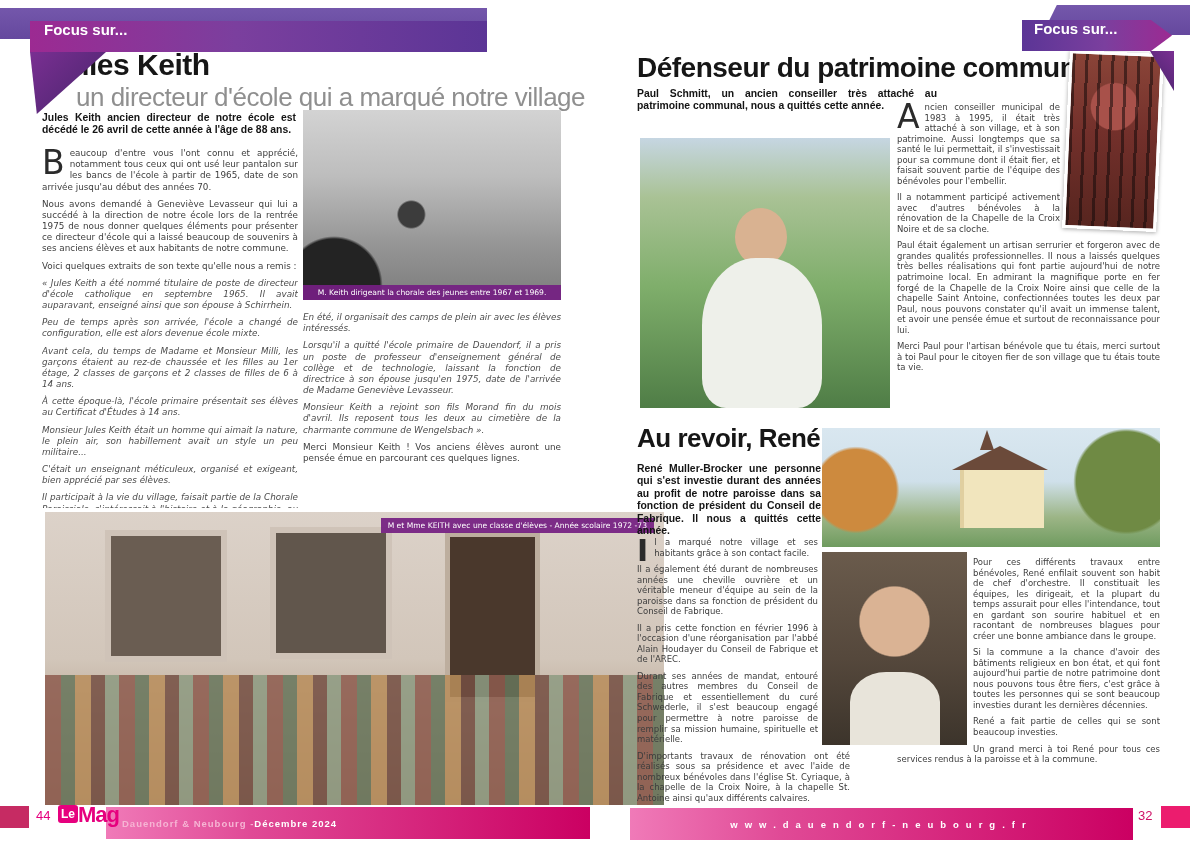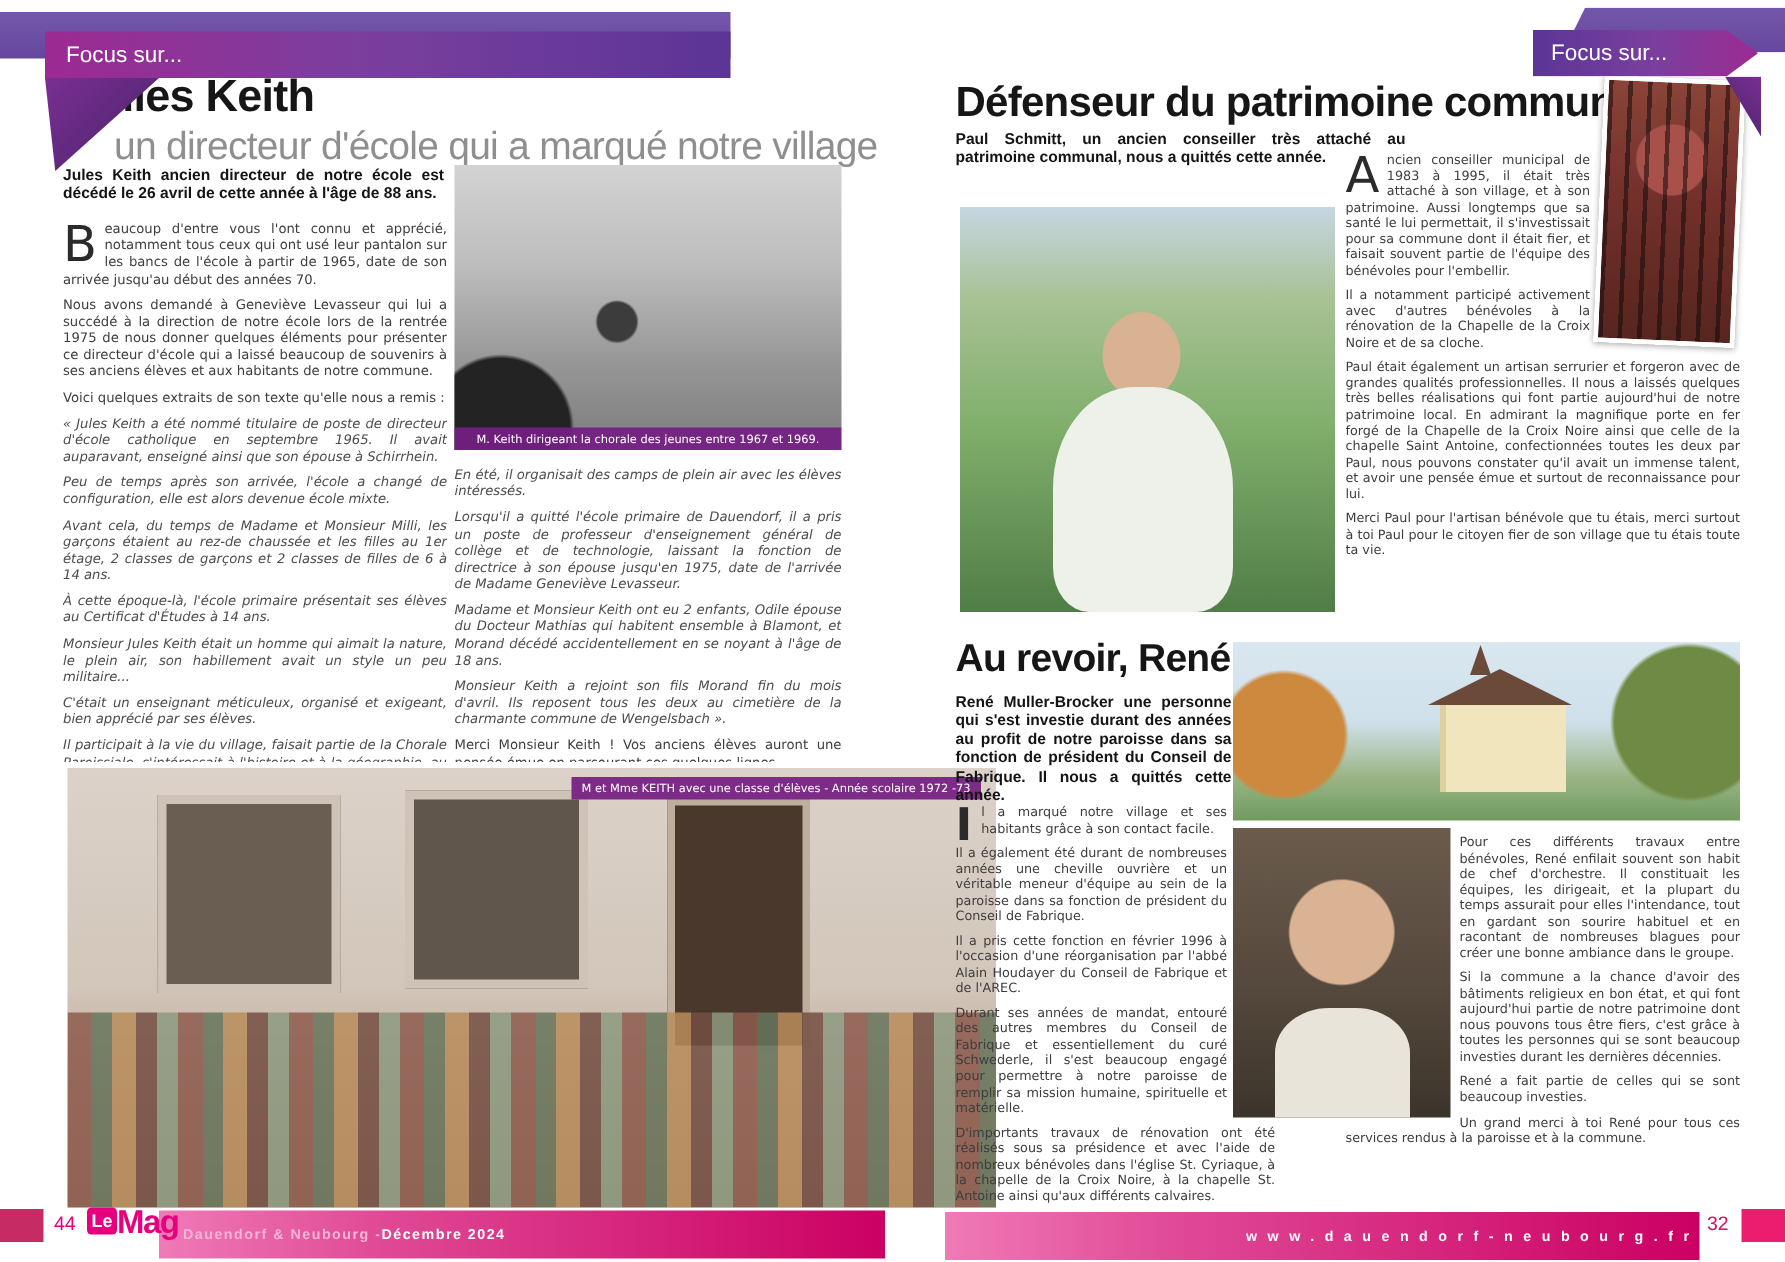--- a/index.html
+++ b/index.html
@@ -2,21 +2,21 @@
 <html><head>
 <meta charset="utf-8">
 <style>
   html,body{margin:0;padding:0}
   body{width:1190px;height:841px;background:#fff;position:relative;overflow:hidden;
        font-family:"DejaVu Sans",sans-serif;-webkit-font-smoothing:antialiased}
   .abs{position:absolute}
   
   .bar-dark{background:linear-gradient(180deg,#7457ab,#65489e);}
   .ribbon{background:linear-gradient(90deg,#9c2a92 0%,#7b3f9e 45%,#5b3596 100%);
-          color:#fff;font-weight:normal;font-size:15px;display:flex;align-items:center;
+          color:#fff;font-weight:bold;font-size:15px;display:flex;align-items:flex-start;
           font-family:"Liberation Sans",sans-serif}
   .ribbon-r{background:linear-gradient(270deg,#9c2a92 0%,#7b3f9e 45%,#5b3596 100%);
           clip-path:polygon(0 0,86% 0,100% 50%,86% 100%,0 100%);}
   .fold{background:#46246b}
   
   .h-main{font-family:"Liberation Sans",sans-serif;font-weight:bold;color:#161616;letter-spacing:-.5px}
   .h-sub{font-family:"Liberation Sans",sans-serif;color:#8f8f8f;letter-spacing:-.5px}
   .lead{font-family:"Liberation Sans",sans-serif;font-weight:bold;color:#141414;text-align:justify}
   
   .bodytext{font-size:8.8px;line-height:1.27;color:#3d3d3d;text-align:justify;overflow:hidden}
@@ -67,21 +67,20 @@
     <div class="photo" style="left:303px;top:110px;width:258px;height:190px;
                 background:radial-gradient(circle at 12% 92%, #232323 0 16%, transparent 17%),
                            radial-gradient(circle at 42% 55%, #3c3c3c 0 7%, transparent 8%),
                            linear-gradient(180deg,#d3d3d3 0%,#bdbdbd 35%,#969696 70%,#7c7c7c 100%)">
       <div class="cap" style="left:0;right:0;bottom:0">M. Keith dirigeant la chorale des jeunes entre 1967 et 1969.</div>
     </div>
 
     <div class="abs bodytext" style="left:303px;top:312px;width:258px;height:196px">
       <p class="it">En été, il organisait des camps de plein air avec les élèves intéressés.</p>
       <p class="it">Lorsqu'il a quitté l'école primaire de Dauendorf, il a pris un poste de professeur d'enseignement général de collège et de technologie, laissant la fonction de directrice à son épouse jusqu'en 1975, date de l'arrivée de Madame Geneviève Levasseur.</p>
-      <p class="it">Madame et Monsieur Keith ont eu 2 enfants, Odile épouse du Docteur Mathias qui habitent ensemble à Blamont, et Morand décédé accidentellement en se noyant à l'âge de 18 ans.</p>
       <p class="it">Monsieur Keith a rejoint son fils Morand fin du mois d'avril. Ils reposent tous les deux au cimetière de la charmante commune de Wengelsbach ».</p>
       <p>Merci Monsieur Keith ! Vos anciens élèves auront une pensée émue en parcourant ces quelques lignes.</p>
     </div>
 
     <div class="photo" style="left:45px;top:512px;width:619px;height:293px;
                 background:linear-gradient(180deg,#dcd2c9 0%,#d2c6ba 50%,#c0ae9c 68%,#a18b76 100%)">
       <div style="position:absolute;left:60px;top:18px;width:110px;height:120px;background:#6a5d52;border:6px solid #cfc3b8"></div>
       <div style="position:absolute;left:225px;top:15px;width:110px;height:120px;background:#61564c;border:6px solid #cfc3b8"></div>
       <div style="position:absolute;left:400px;top:20px;width:85px;height:160px;background:#4a382c;border:5px solid #bdae9e"></div>
       <div style="position:absolute;left:0;bottom:0;width:100%;height:130px;opacity:.85;
@@ -160,21 +159,21 @@
     </div>
 
     <div class="abs bodytext" style="left:897px;top:557px;width:263px;height:246px;font-size:8.5px;line-height:1.24">
       <div style="float:left;width:76px;height:190px"></div>
       <p>Pour ces différents travaux entre bénévoles, René enfilait souvent son habit de chef d'orchestre. Il constituait les équipes, les dirigeait, et la plupart du temps assurait pour elles l'intendance, tout en gardant son sourire habituel et en racontant de nombreuses blagues pour créer une bonne ambiance dans le groupe.</p>
       <p>Si la commune a la chance d'avoir des bâtiments religieux en bon état, et qui font aujourd'hui partie de notre patrimoine dont nous pouvons tous être fiers, c'est grâce à toutes les personnes qui se sont beaucoup investies durant les dernières décennies.</p>
       <p>René a fait partie de celles qui se sont beaucoup investies.</p>
       <p>Un grand merci à toi René pour tous ces services rendus à la paroisse et à la commune.</p>
     </div>
 
-    <div class="footbar" style="left:630px;top:808px;width:503px;justify-content:flex-end;
+    <div class="footbar" style="left:630px;top:808px;width:503px;justify-content:center;
                 font-family:'Liberation Sans',sans-serif;font-size:9.5px;font-weight:bold;color:#fff;
                 letter-spacing:7px">
       <span>www.dauendorf-neubourg.fr</span>
     </div>
     <div class="pagenum" style="left:1138px;top:808px;color:#cf1166">32</div>
     <div class="sq" style="left:1161px;top:806px;background:#ec1c6e"></div>
   </div>
 </div>
 
 </body></html>

